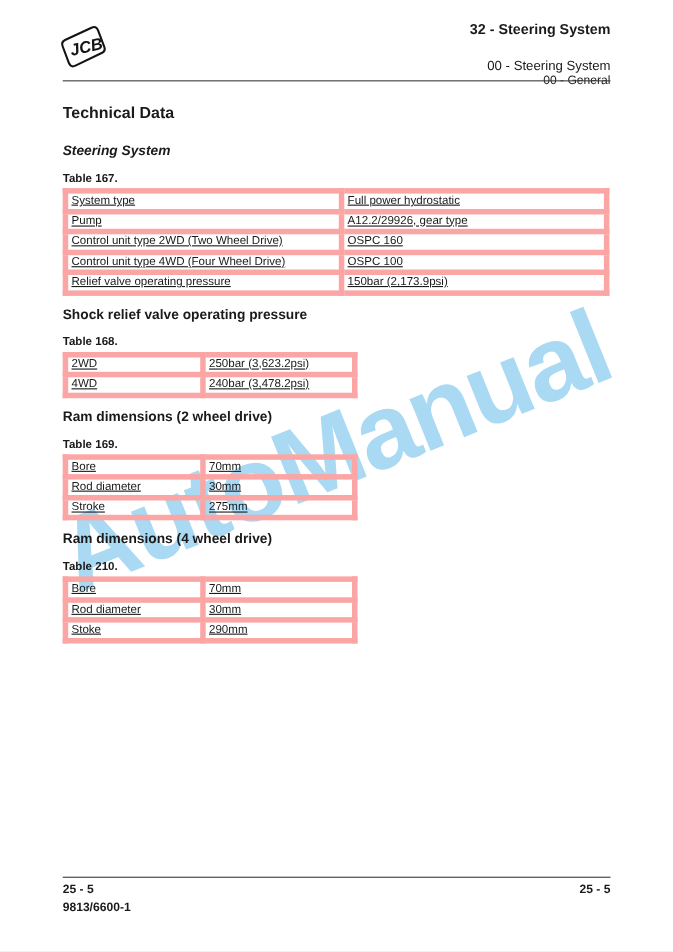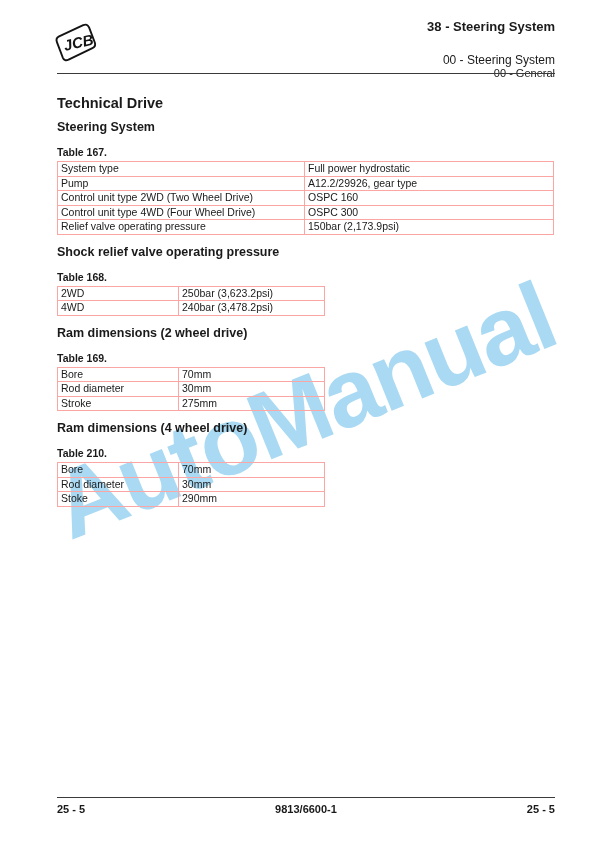--- a/index.html
+++ b/index.html
@@ -65,104 +65,105 @@
     font-weight: bold;
     margin: 7px 0 0 0;
     line-height: 17px;
   }
   .sec-heading {
     font-size: 12.5px;
     font-weight: bold;
     line-height: 15px;
     margin: 10px 0 0 0;
   }
-  .sec-heading.first { margin-top: 8px; }
+  .sec-heading.first { margin-top: 18px; font-style: italic; }
   .tbl-caption {
     font-size: 10.5px;
     font-weight: bold;
     line-height: 13px;
     margin: 11px 0 2px 0;
   }
   .cap-wide { width: 497px; }
   .cap-narrow { width: 238px; }
 
   table.tbl { border-collapse: collapse; table-layout: fixed; }
   table.tbl td {
-    border: 1px solid #fca5a5;
+    border: 5px solid #fca5a5;
     font-size: 10.5px;
     line-height: 13.5px;
     padding: 0 2px 0 3px;
     background: transparent;
     overflow: hidden;
     white-space: nowrap;
+    text-decoration: underline;
   }
   table.tbl-wide { width: 497px; }
   table.tbl-wide td.c1 { width: 241px; }
   table.tbl-narrow { width: 268px; }
   table.tbl-narrow td.c1 { width: 115px; }
 
   .footer {
     position: absolute;
     left: 57px;
     right: 57px;
     top: 803px;
     z-index: 1;
     font-size: 11px;
     font-weight: bold;
   }
   .footer-left { position: absolute; left: 0; top: 0; }
-  .footer-center { position: absolute; left: 0; right: 0; text-align: center; top: 0; }
+  .footer-center { position: absolute; left: 0; right: 0; text-align: left; top: 16px; }
   .footer-right { position: absolute; right: 0; top: 0; }
 </style>
 </head>
 <body>
 
 <div class="page">
 
   <div class="watermark" style="color: rgb(169, 217, 243);">AutoManual</div>
 
   <div class="header">
     <div class="logo-wrap">
       <svg width="46" height="46" viewBox="0 0 46 46">
         <g transform="rotate(-13 23 23)">
           <path d="M9 13 L35 7.5 Q39.4 6.6 40.2 11 L42.4 27 Q43 31 38.8 32 L13 37.8 Q8.6 38.8 7.8 34.4 L5.6 18 Q5 14 9 13 Z" fill="#ffffff" stroke="#141414" stroke-width="1.9" stroke-linejoin="round"></path>
           <text x="11.5" y="28.5" font-size="15" font-weight="bold" font-style="italic" font-family="Liberation Sans, sans-serif" fill="#141414">JCB</text>
         </g>
       </svg>
     </div>
     <div class="header-right">
-      <div class="hline1">38 - Steering System</div>
+      <div class="hline1">32 - Steering System</div>
       <div class="hline2">00 - Steering System</div>
       <div class="hline3">00 - General</div>
     </div>
     <div class="rule rule-top"></div>
   </div>
 
   <div class="content">
-    <div class="doc-title">Technical Drive</div>
+    <div class="doc-title">Technical Data</div>
 
     <div class="sec-heading first">Steering System</div>
     <div class="tbl-caption cap-wide">Table 167.</div>
     <table class="tbl tbl-wide">
       <tbody>
         <tr>
           <td class="c1">System type</td>
           <td>Full power hydrostatic</td>
         </tr>
         <tr>
           <td class="c1">Pump</td>
           <td>A12.2/29926, gear type</td>
         </tr>
         <tr>
           <td class="c1">Control unit type 2WD (Two Wheel Drive)</td>
           <td>OSPC 160</td>
         </tr>
         <tr>
           <td class="c1">Control unit type 4WD (Four Wheel Drive)</td>
-          <td>OSPC 300</td>
+          <td>OSPC 100</td>
         </tr>
         <tr>
           <td class="c1">Relief valve operating pressure</td>
           <td>150bar (2,173.9psi)</td>
         </tr>
       </tbody>
     </table>
 
     <div class="sec-heading">Shock relief valve operating pressure</div>
     <div class="tbl-caption cap-narrow">Table 168.</div>

